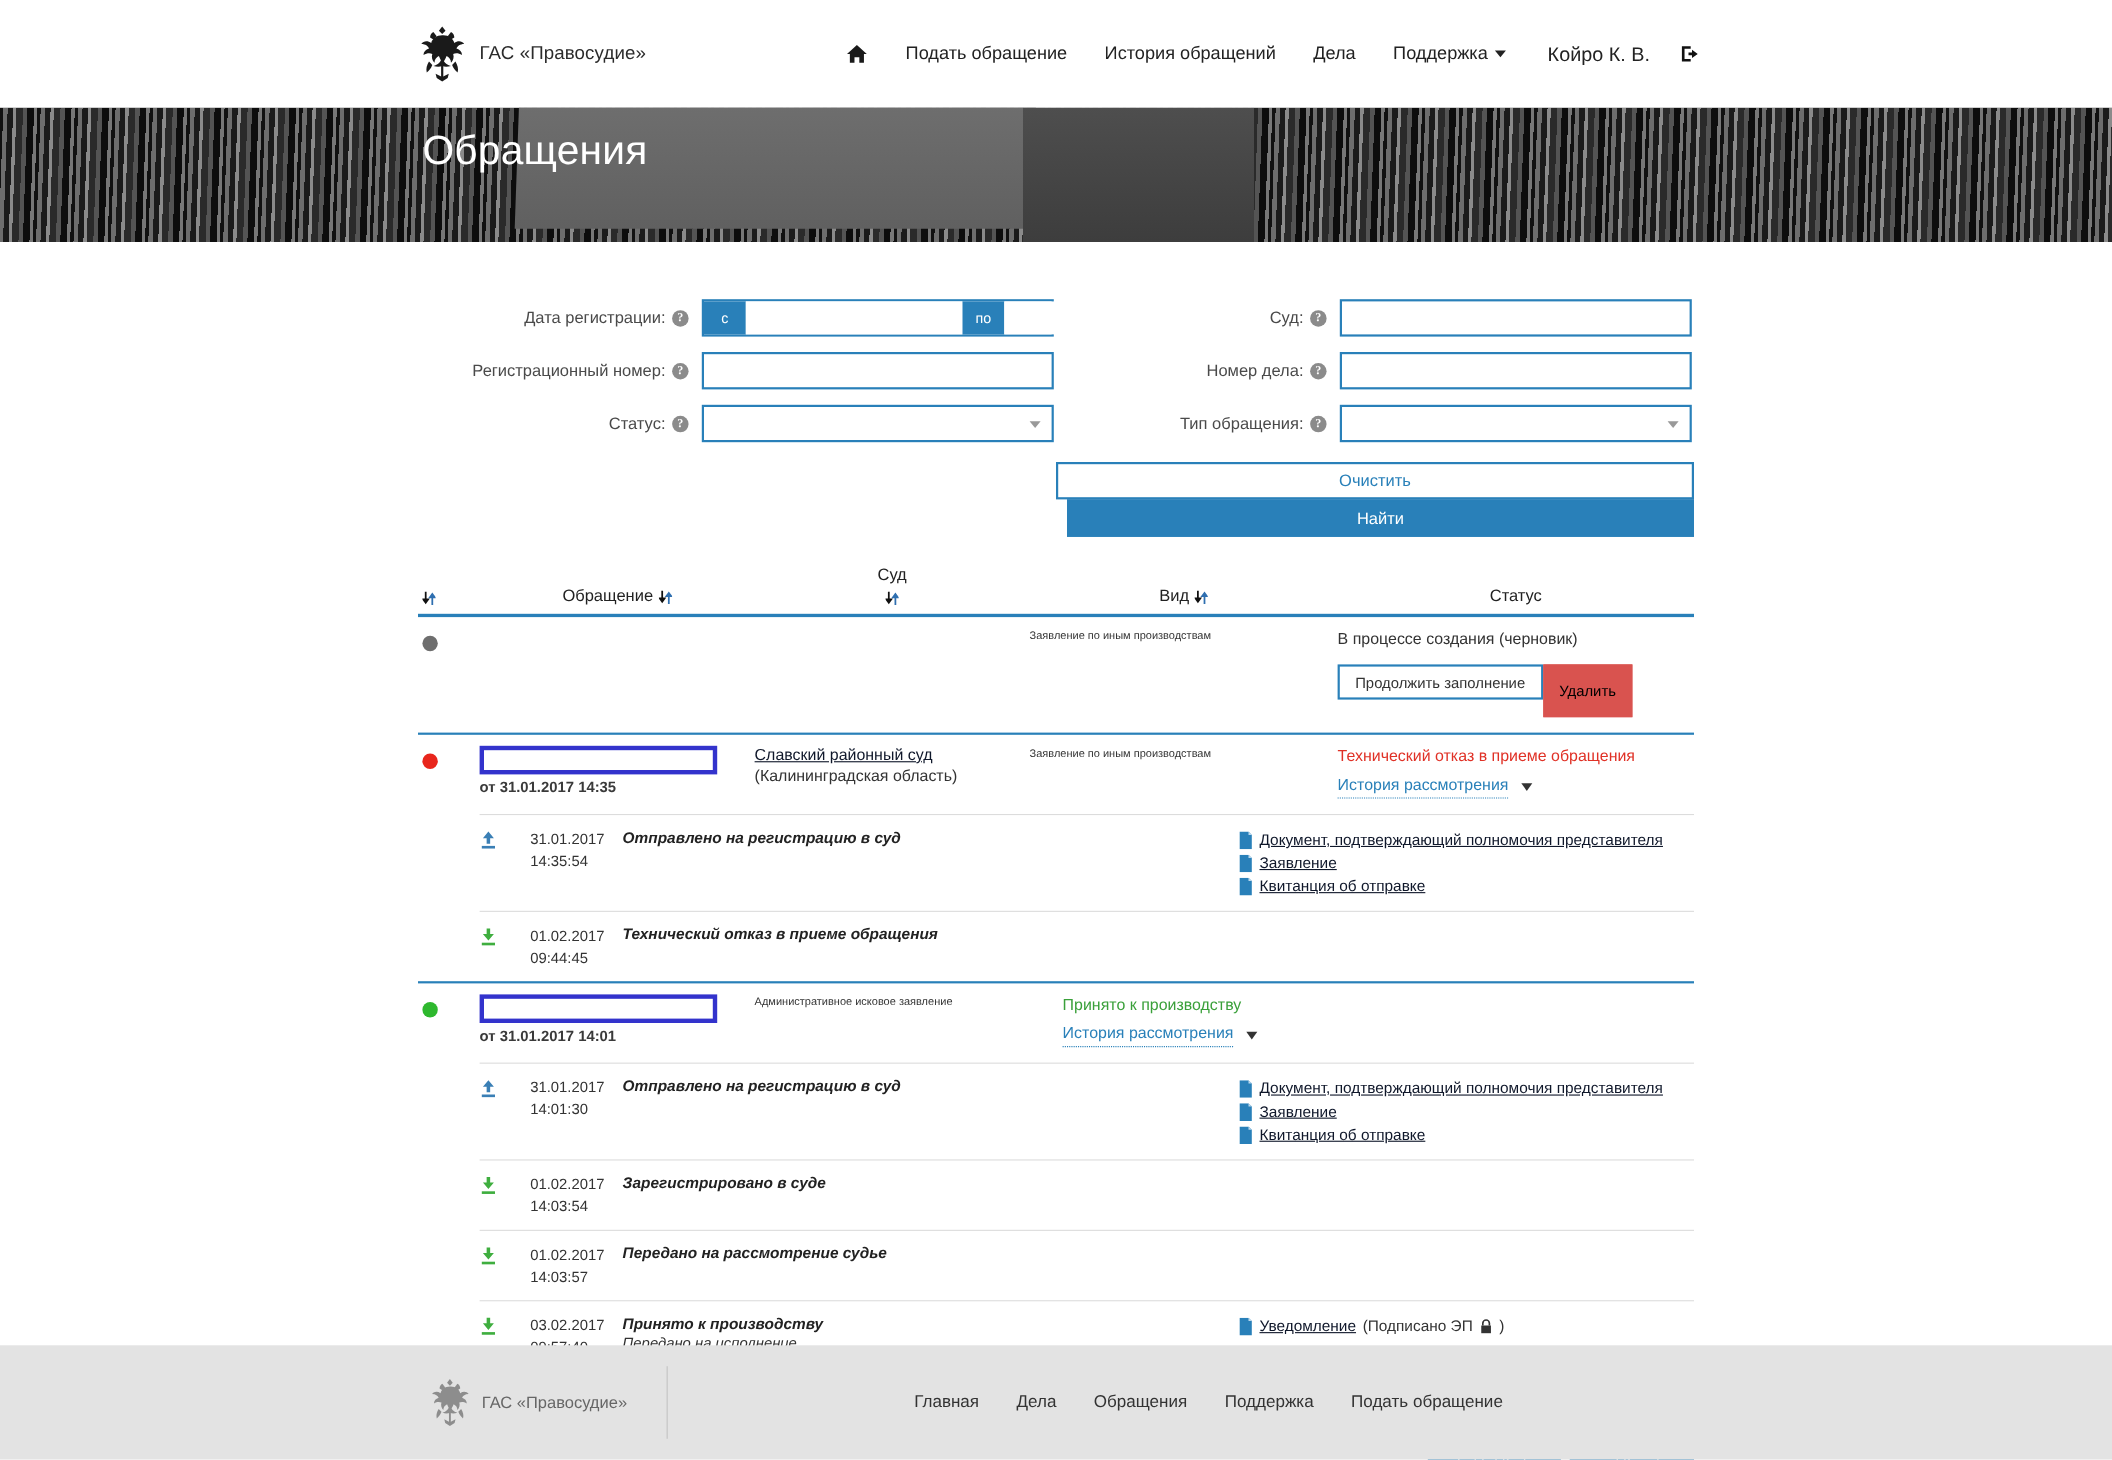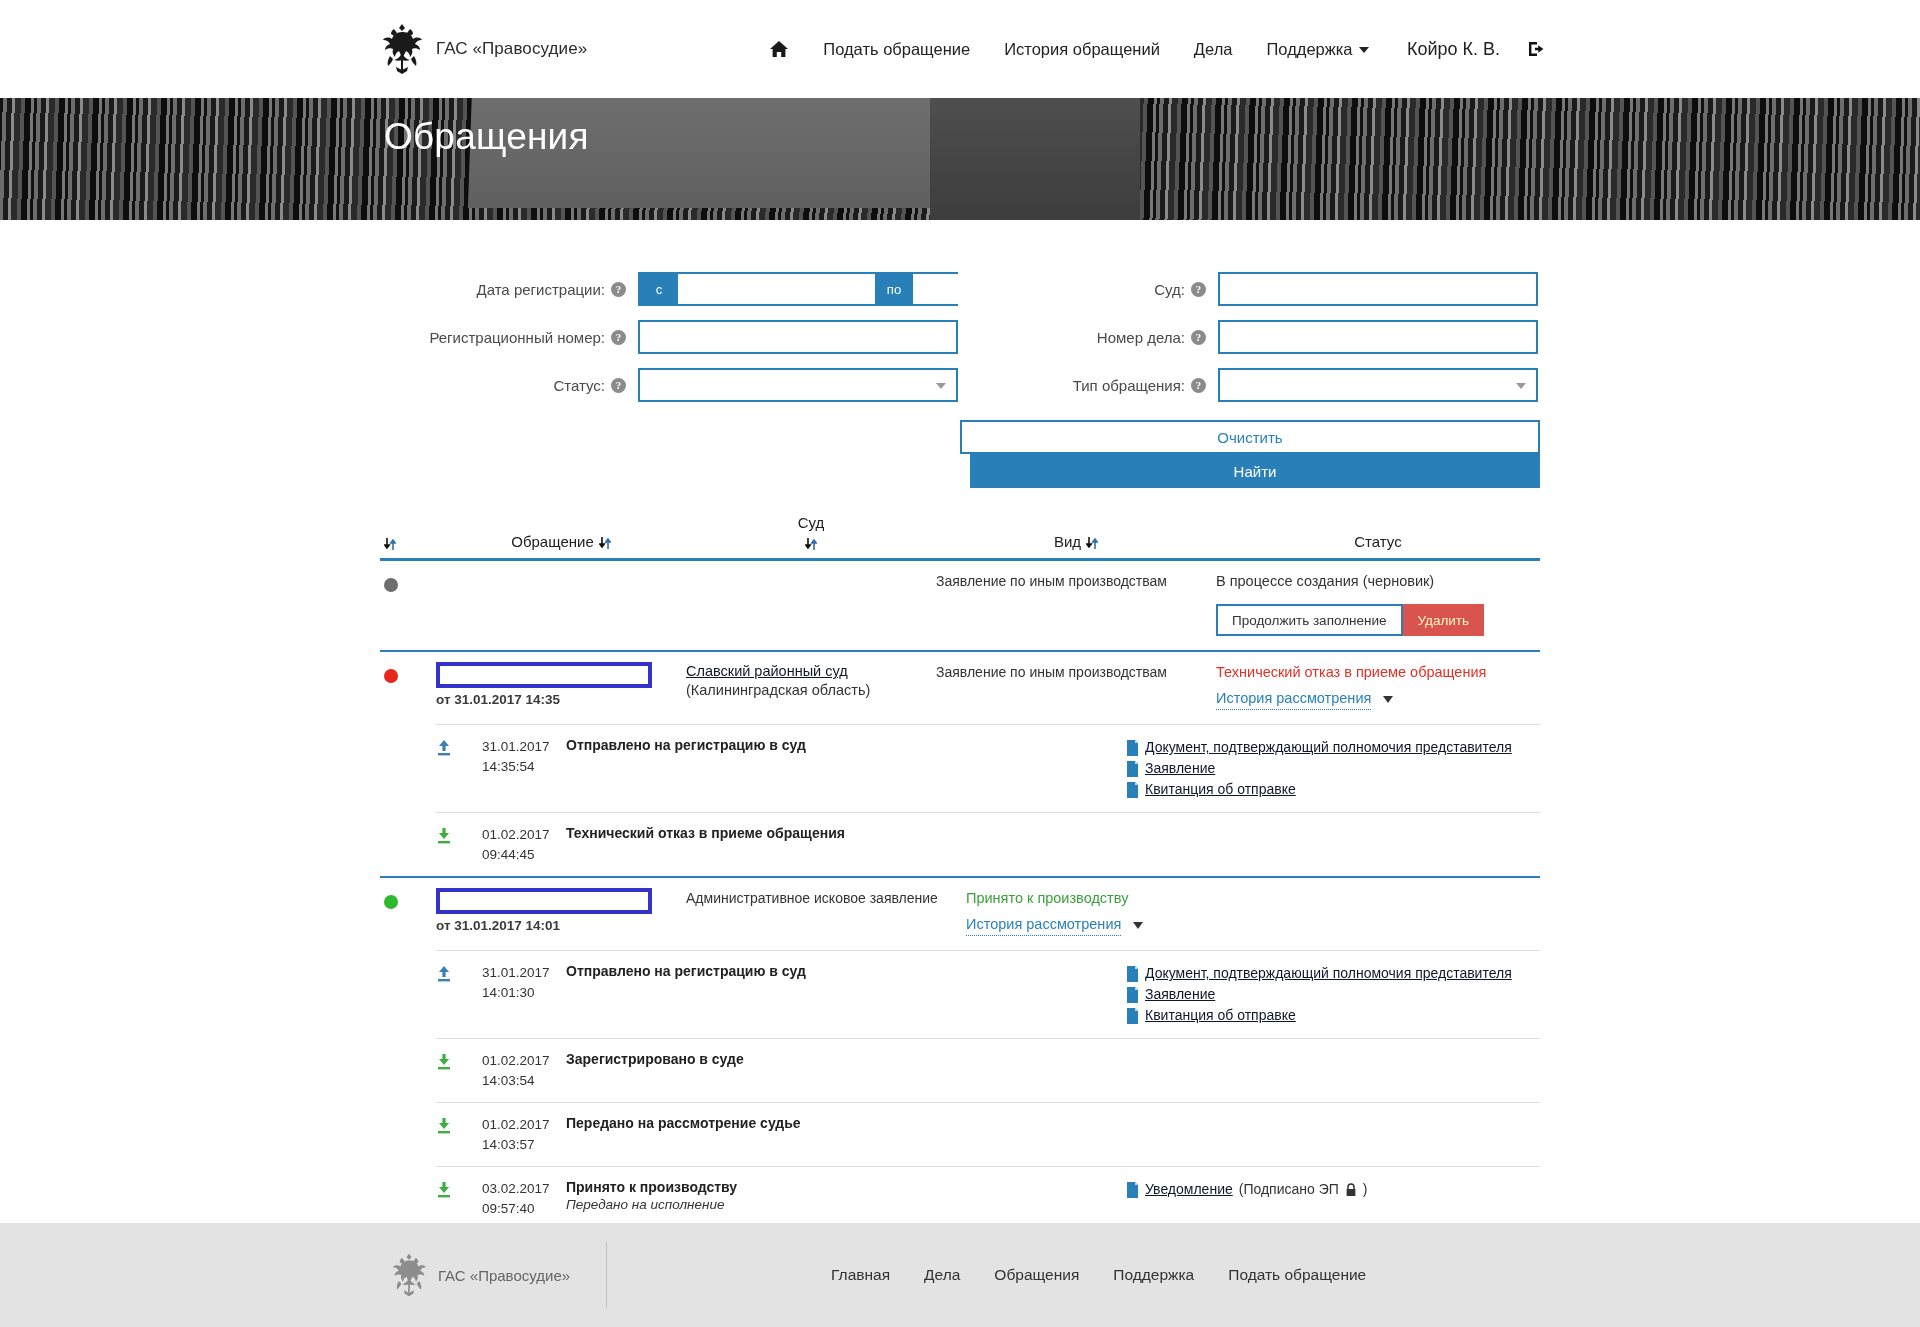--- a/index.html
+++ b/index.html
@@ -142,55 +142,55 @@
   .th-sta { width: 324px; }
   .sorticon { display:inline-block; width:12px; height:14px; position:relative; top:1px;}
 
   .case { border-bottom: 2px solid #2980b9; }
   .case:last-child { border-bottom: none; }
   .caserow { display:flex; padding: 10px 0 14px 0; align-items:flex-start; }
   .c-dot { width:56px; padding-top:7px; padding-left:4px;}
   .dot { width:14px;height:14px;border-radius:50%; display:block;}
   .c-obr { width:250px; }
   .c-sud { width:250px; font-size:14.5px; line-height:1.32;}
-  .c-vid { width:280px; font-size:14px; color:#333; line-height:1.3; padding-top:1px;}
+  .c-vid { width:280px; font-size:10px; color:#333; line-height:1.3; padding-top:1px;}
   .c-sta { width:324px; font-size:14.5px; line-height:1.45;}
   .redact {
     width: 216px; height: 26px; border: 4px solid #3333cc; background:#fff;
     display:block;
   }
   .c-obr .sub { font-size:13.5px; color:#3a3a3a; margin-top:4px; font-weight:600;}
   .lnk { color:#0f172a; text-decoration:underline; cursor:pointer;}
   .lnk-dotted { color:#2980b9; border-bottom:1px dotted #2980b9; text-decoration:none; cursor:pointer;}
   .status-red { color:#e03126; }
   .status-green { color:#3aa03a; }
   .hist { margin-top:5px; display:flex; align-items:center; gap:12px;}
   .hist-caret { width:0;height:0;border-left:5px solid transparent;border-right:5px solid transparent;border-top:7px solid #333;}
 
   .draftbtns { display:flex; margin-top:12px; }
   .btn-outline-sm {
     height:32px; padding:0 14px; border:2px solid #2980b9; background:#fff; color:#333;
     font-size:13.5px; display:inline-flex;align-items:center;justify-content:center;cursor:pointer;
   }
   .btn-danger-sm {
-    height:32px; padding:0 13px; border:2px solid #d9534f; background:#d9534f; color:#fef9c3;
+    height:48px; padding:0 13px; border:2px solid #d9534f; background:#d9534f; color:#000000;
     font-size:13.5px; display:inline-flex;align-items:center;justify-content:center;cursor:pointer;
   }
 
   
   .events { }
   .ev {
     display:flex; padding: 12px 0 12px 0; border-top:1px solid #dcdcdc;
     margin-left: 56px;
   }
   .ev:first-child { border-top:1px solid #dcdcdc; }
   .ev-icon { width:46px; padding-top:2px; }
   .ev-date { width:84px; font-size:13.5px; color:#333; line-height:1.45;}
   .ev-text { width:520px; font-size:14px; color:#222; }
-  .ev-text .bold { font-weight:700; }
+  .ev-text .bold { font-weight:700;font-style:italic; }
   .ev-sub { font-style: italic; color:#333; font-size:13.5px; margin-top:2px;}
   .ev-docs { flex:1 1 auto; font-size:14px; line-height:1.5; padding-left:40px;}
   .doc-line { display:flex; align-items:center; gap:6px; }
   .doc-icon { width:13px; height:16px; flex:0 0 13px;}
   .signed { color:#333; font-size:14px; }
 
   .arr-up { width:16px;height:18px;display:block;}
   .arr-dn { width:16px;height:18px;display:block;}
 
   

